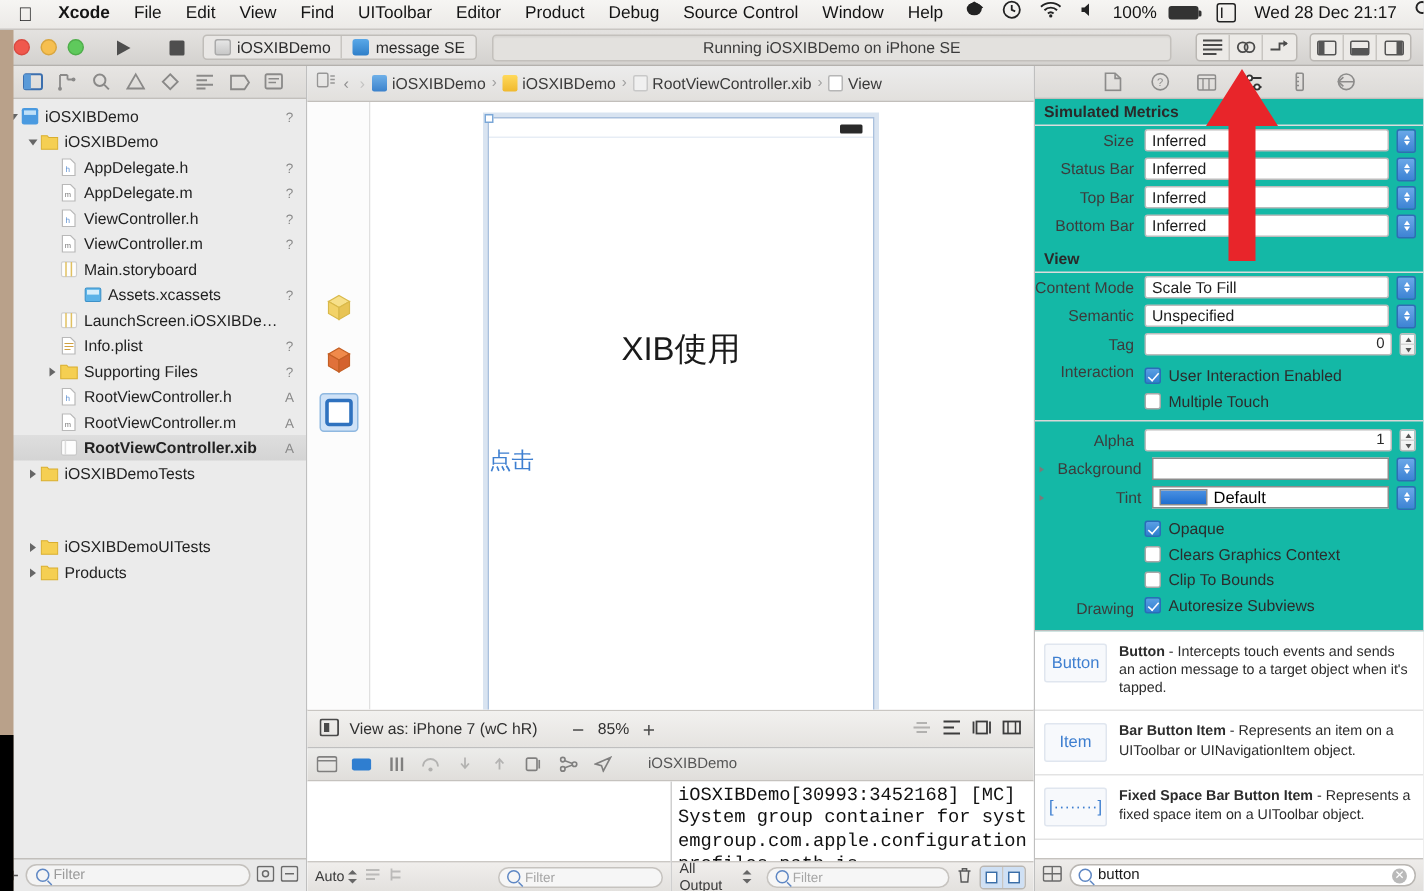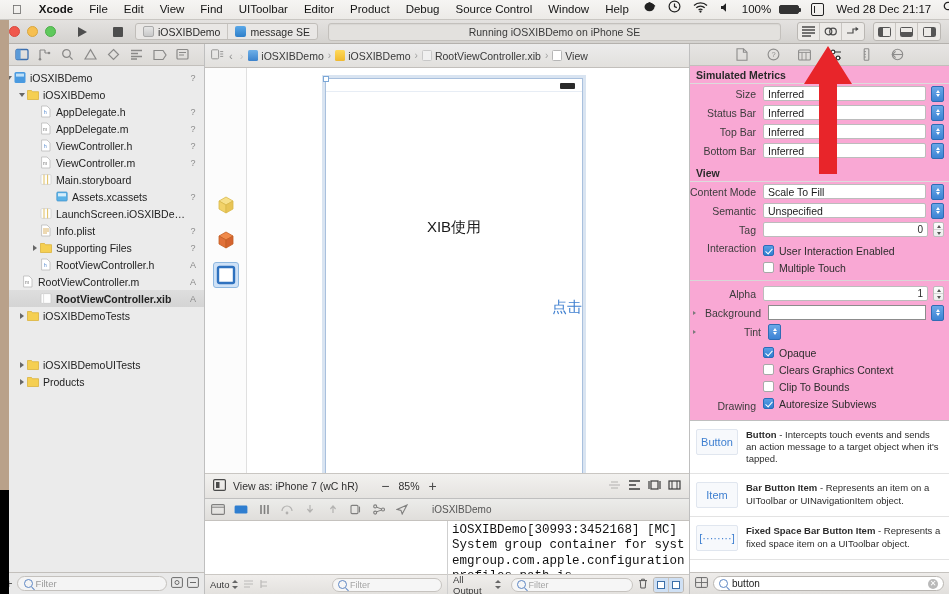--- a/index.html
+++ b/index.html
@@ -130,24 +130,24 @@
   .device {
     position:absolute; left:78px; top:10px; width:258px; height:452px;
     background:#fff; border:1px solid #a9c0dd;
     box-shadow: 0 0 0 3px rgba(170,195,225,.45);
   }
   .device .statusbar { position:absolute; top:0; left:0; right:0; height:13px; border-bottom:1px solid #e7edf5;}
   .device .batt-ind { position:absolute; right:7px; top:4px; width:15px; height:6px; background:#2a2a2a; border-radius:1px;}
   .handle { position:absolute; width:6px;height:6px; background:#fff; border:1px solid #7ba7d7;}
   .lbl-xib {
     position:absolute; left:0; right:0; top:139px; text-align:center;
-    font-size:15px; color:#1a1a1a;
+    font-size:22px; color:#1a1a1a;
   }
   .btn-click {
-    position:absolute; left:0; right:0; top:219px; text-align:right;
+    position:absolute; left:0; right:0; top:219px; text-align:left;
     font-size:15px; color:#3e7fd0;
   }
   .canvas-bottom {
     height:25px; background:linear-gradient(#f2f1ef,#e5e3e0); border-top:1px solid #c9c6c2;
     display:flex; align-items:center; padding:0 8px; gap:7px; font-size:10.5px; color:#303030;
   }
   .cb-right { margin-left:auto; display:flex; align-items:center; gap:7px; }
   .zoom-ctl { display:flex; align-items:center; gap:9px; margin-left:16px; }
   .zoom-sign { font-size:14px; color:#4a4a4a; line-height:1;}
 
@@ -182,21 +182,21 @@
   .updown:after{content:'';position:absolute;bottom:0;left:0;border-left:3px solid transparent;border-right:3px solid transparent;border-top:3.5px solid #666;}
 
   
   .utilities { width:259px; background:#ececec; display:flex; flex-direction:column;}
   .insp-tabs {
     height:22px; background:linear-gradient(#e7e5e3,#dcdad7); border-bottom:1px solid #c2bfbb;
     display:flex; align-items:center; justify-content:center; gap:17px; position:relative;
   }
   .insp-tab { width:14px;height:14px;display:flex;align-items:center;justify-content:center;opacity:.6;}
   .insp-tab.active{opacity:1;}
-  .insp-body { height:355px; overflow:hidden; background:#f9a8d4; border-bottom:1px solid #bfbfbf;}
+  .insp-body { height:355px; overflow:hidden; background:#14b8a6; border-bottom:1px solid #bfbfbf;}
   .sec-head { height:18px; display:flex; align-items:center; padding-left:6px; font-size:10.5px; font-weight:bold; color:#2a2a2a; border-bottom:1px solid #dcdcdc;}
   .irow { display:flex; align-items:center; min-height:19px; padding:1px 5px 1px 0; gap:5px;}
   .ilabel { width:68px; text-align:right; font-size:10.5px; color:#3c3c3c; flex:none; padding-right:2px;}
   .ifield {
     flex:1; height:15px; background:#fff; border:1px solid #bcbcbc; border-radius:2px;
     display:flex; align-items:center; padding:0 4px; font-size:10.5px; color:#1c1c1c;
     min-width:0;
   }
   .ifield .val { flex:1; overflow:hidden; white-space:nowrap; text-overflow:ellipsis;}
   .ifield .rt { color:#2a2a2a; font-size:10px;}
@@ -526,21 +526,21 @@
           </div>
           <div class="row" style="padding-left: 30px;">
             <span class="disc"></span>
             <svg width="12" height="13" viewBox="0 0 12 13" class="ficon">
               <path d="M1.6 1h5.4l3 3v8H1.6Z" fill="#fff" stroke="#b9b9b9" stroke-width="0.8"></path>
               <text x="5.2" y="9.4" font-size="5.4" fill="#5c8fd0" text-anchor="middle" font-family="sans-serif">h</text>
             </svg>
             <span class="lbl">RootViewController.h</span>
             <span class="badge">A</span>
           </div>
-          <div class="row" style="padding-left: 12px;">
+          <div class="row" style="padding-left: 30px;">
             <span class="disc"></span>
             <svg width="12" height="13" viewBox="0 0 12 13" class="ficon">
               <path d="M1.6 1h5.4l3 3v8H1.6Z" fill="#fff" stroke="#b9b9b9" stroke-width="0.8"></path>
               <text x="5.2" y="9.4" font-size="5" fill="#777" text-anchor="middle" font-family="sans-serif">m</text>
             </svg>
             <span class="lbl">RootViewController.m</span>
             <span class="badge">A</span>
           </div>
           <div class="row sel bold" style="padding-left: 30px;">
             <span class="disc"></span>
@@ -991,20 +991,24 @@
               <i class="u"></i>
               <i class="d"></i>
             </div>
         </div>
 
         <div class="irow">
           <div class="disc-tri">
               <i></i>
             </div>
           <div class="ilabel" style="width:60px">Tint</div>
+          <div class="swatch-field">
+            <span class="tint-swatch"></span>
+            <span>Default</span>
+          </div>
           <div class="blue-step">
               <i class="u"></i>
               <i class="d"></i>
             </div>
         </div>
 
         <div class="irow" style="align-items:flex-end;padding-top:3px">
           <div class="ilabel">Drawing</div>
           <div style="flex:1" id="drawing-opts">
               <div class="chk-row">

